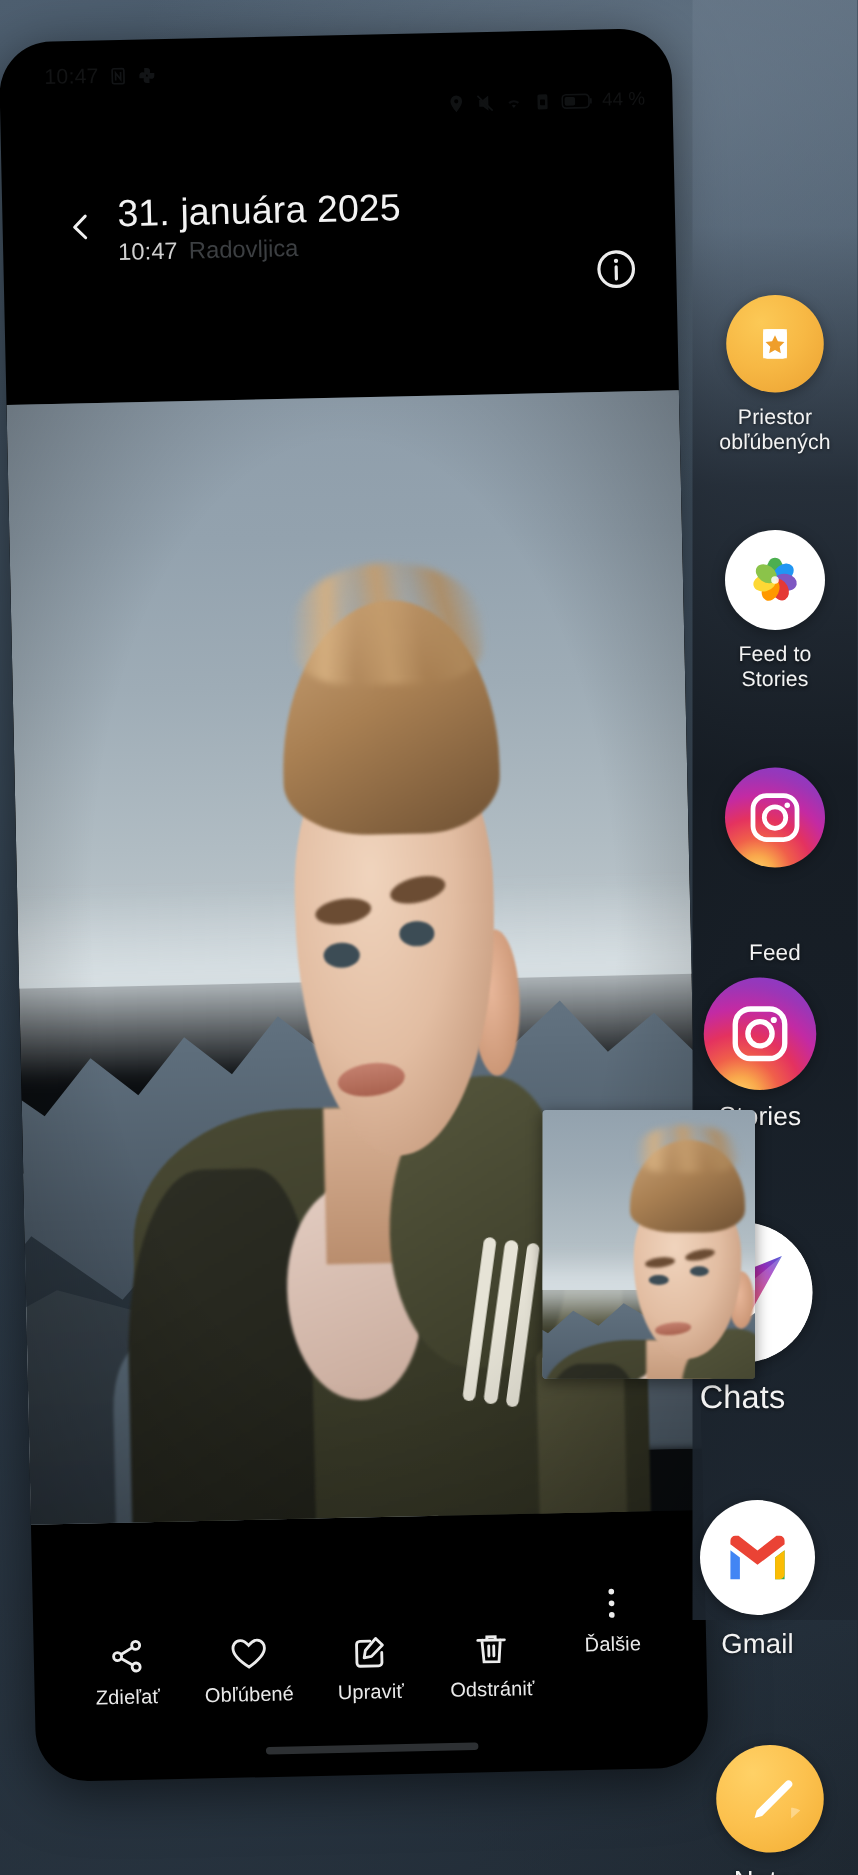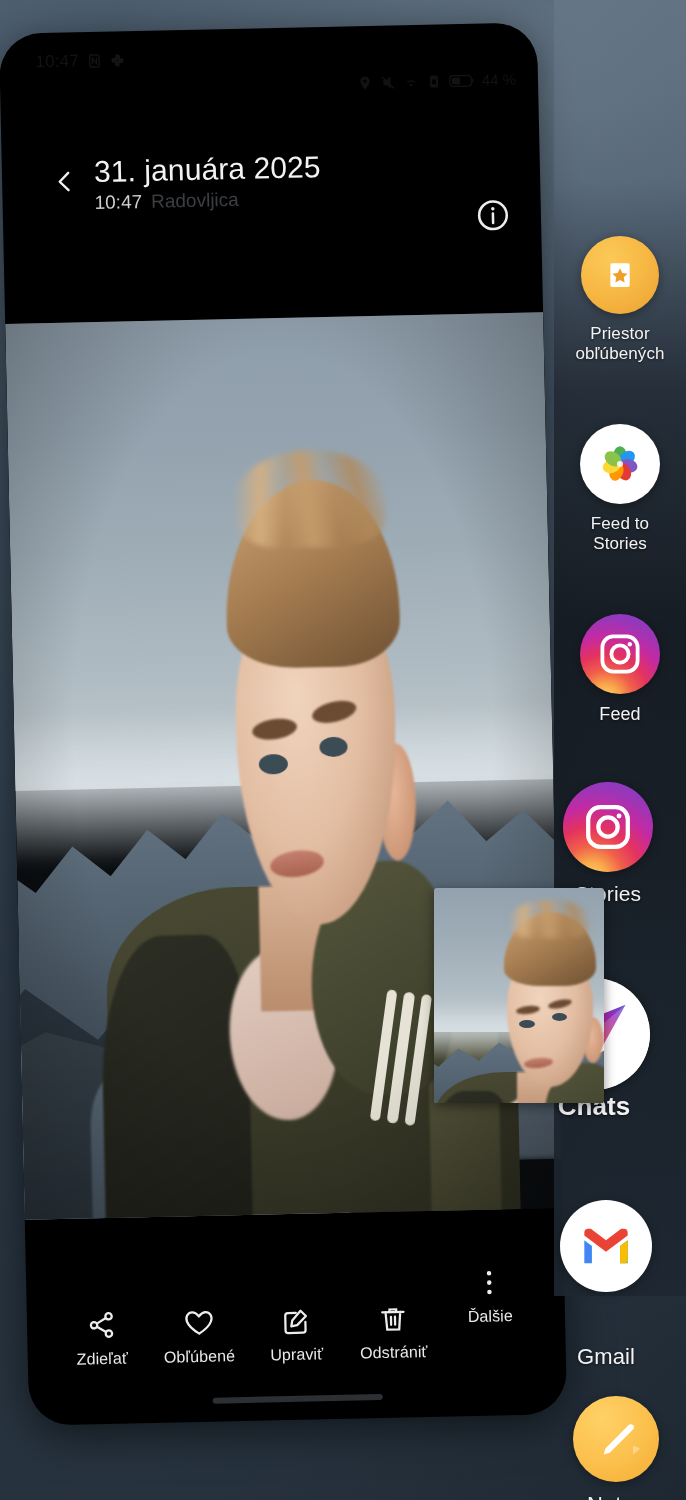--- a/index.html
+++ b/index.html
@@ -523,21 +523,21 @@
           <circle cx="0" cy="0" r="3.2" fill="#ffffff" opacity=".85"></circle>
         </g>
       </svg>
     </div>
     <div class="app-lbl" style="font-size:17px;">
       <div>Feed to</div>
       <div>Stories</div>
     </div>
   </div>
 
-  <div class="app-item" style="top:614px;">
+  <div class="app-item" style="top:614px;gap:48px;">
     <div class="app-ico ico-ig" style="width:80px;height:80px;">
       <svg viewBox="0 0 24 24" width="48" height="48" fill="none" stroke="#fff" stroke-width="1.9">
         <rect x="3.2" y="3.2" width="17.6" height="17.6" rx="5.4"></rect>
         <circle cx="12" cy="12" r="4.3"></circle>
           <circle cx="16.9" cy="7.1" r="1.1" fill="#fff" stroke="none"></circle>
       </svg>
     </div>
     <div class="app-lbl" style="font-size:18px;">Feed</div>
   </div>
 
@@ -562,24 +562,24 @@
             <stop offset="58%" stop-color="#d62976"></stop>
               <stop offset="82%" stop-color="#962fbf"></stop>
             <stop offset="100%" stop-color="#4f5bd5"></stop>
           </linearGradient>
         </defs>
         <circle cx="24" cy="24" r="24" fill="#fff"></circle>
         <path d="M37.5 11.5 9.5 22.6l10.1 3.9 3.9 10.1 14-25.1z" fill="url(#dmg)"></path>
         <path d="M37.5 11.5 19.6 26.5l3.9 10.1 14-25.1z" fill="#fff" opacity=".22"></path>
       </svg>
     </div>
-    <div class="app-lbl" style="font-size:26px;margin-top:1px;font-weight:bold;">Chats</div>
-  </div>
-
-  <div class="app-item" style="top:1200px;left:-14px;gap:42px;">
+    <div class="app-lbl" style="font-size:26px;margin-top:12px;">Chats</div>
+  </div>
+
+  <div class="app-item" style="top:1200px;left:-14px;">
     <div class="app-ico ico-white" style="width:92px;height:92px;">
       <svg viewBox="0 0 48 36" width="52" height="40">
         <path d="M4 34h7V18L4 12.6z" fill="#4285f4"></path>
         <path d="M37 34h7V12.6L37 18z" fill="#34a853"></path>
         <path d="M4 8.2 24 23.4 44 8.2V5.6A3.6 3.6 0 0 0 40.4 2H38L24 12.8 10 2H7.6A3.6 3.6 0 0 0 4 5.6z" fill="#ea4335"></path>
         <path d="M44 12.6 37 18v16h3.4A3.6 3.6 0 0 0 44 30.4z" fill="#fbbc04"></path>
         <path d="M11 18 4 12.6V30.4A3.6 3.6 0 0 0 7.6 34H11z" fill="#c5221f" opacity=".001"></path>
       </svg>
     </div>
     <div class="app-lbl" style="font-size:22px;">Gmail</div>

